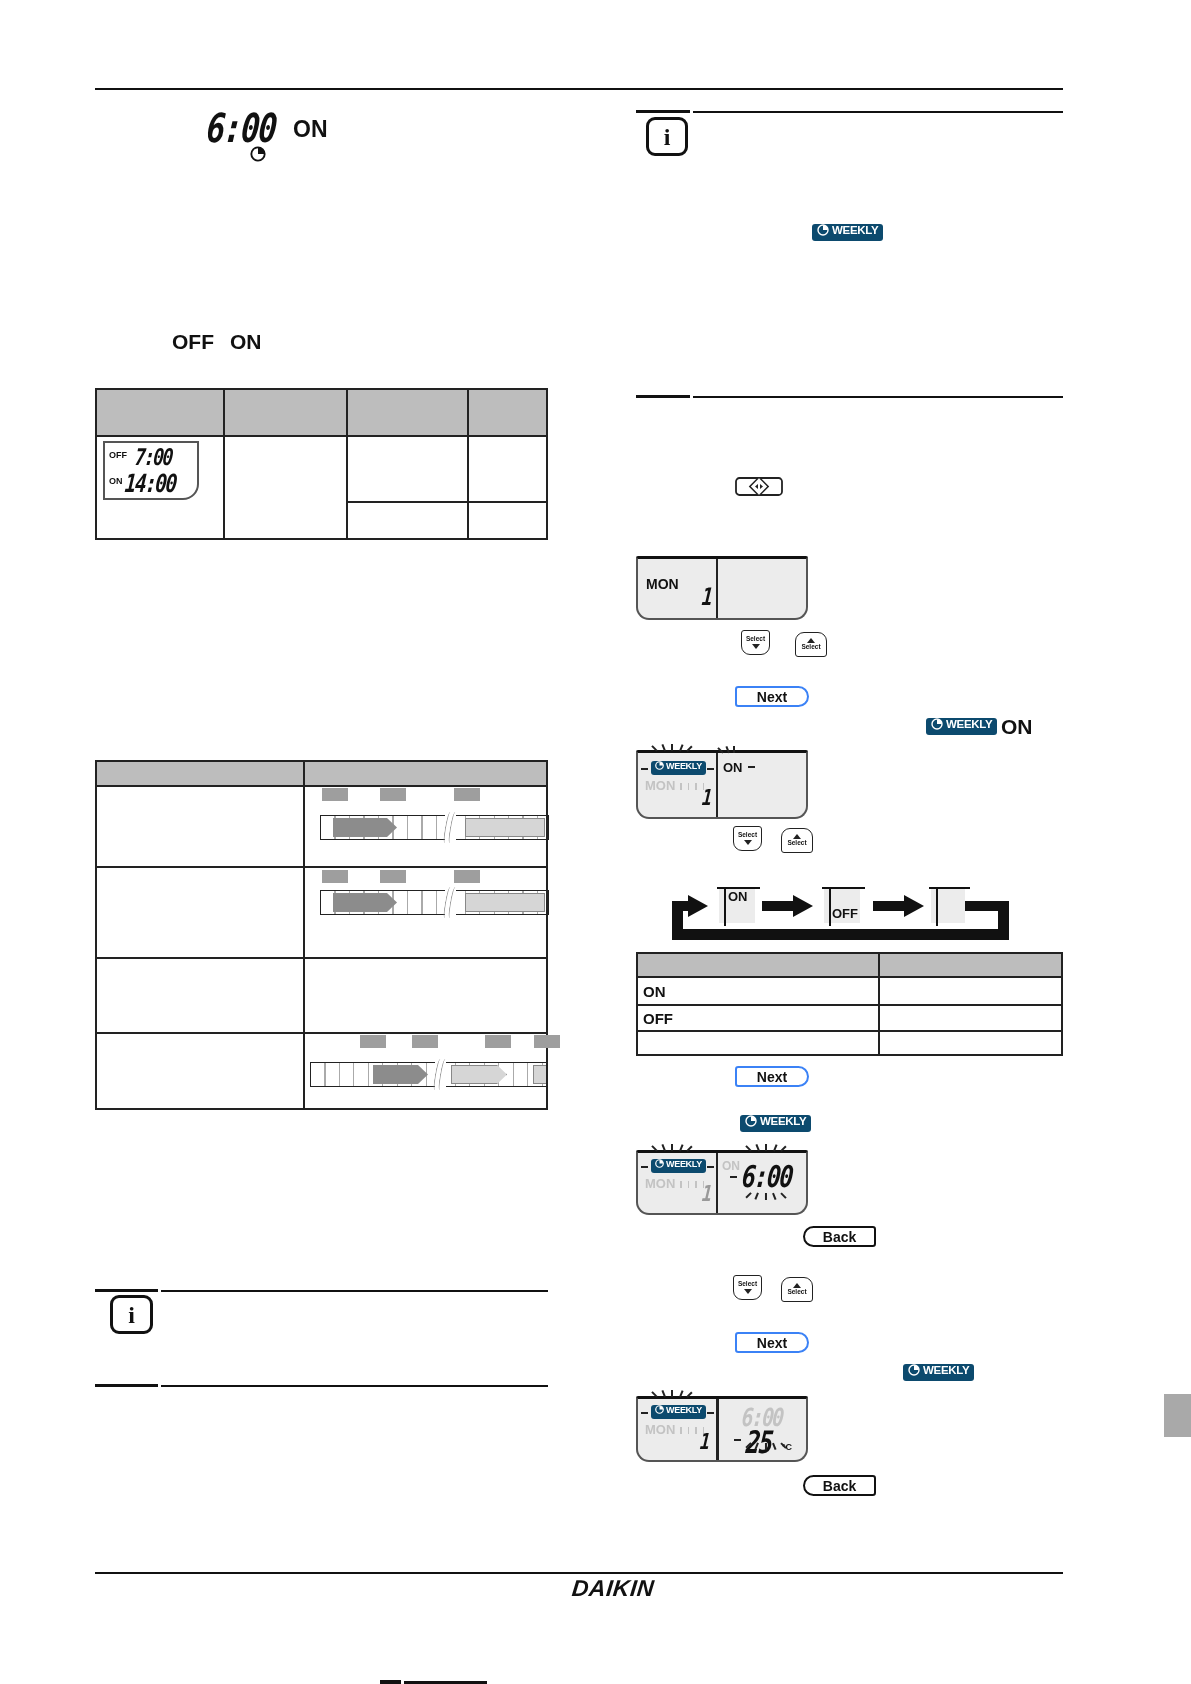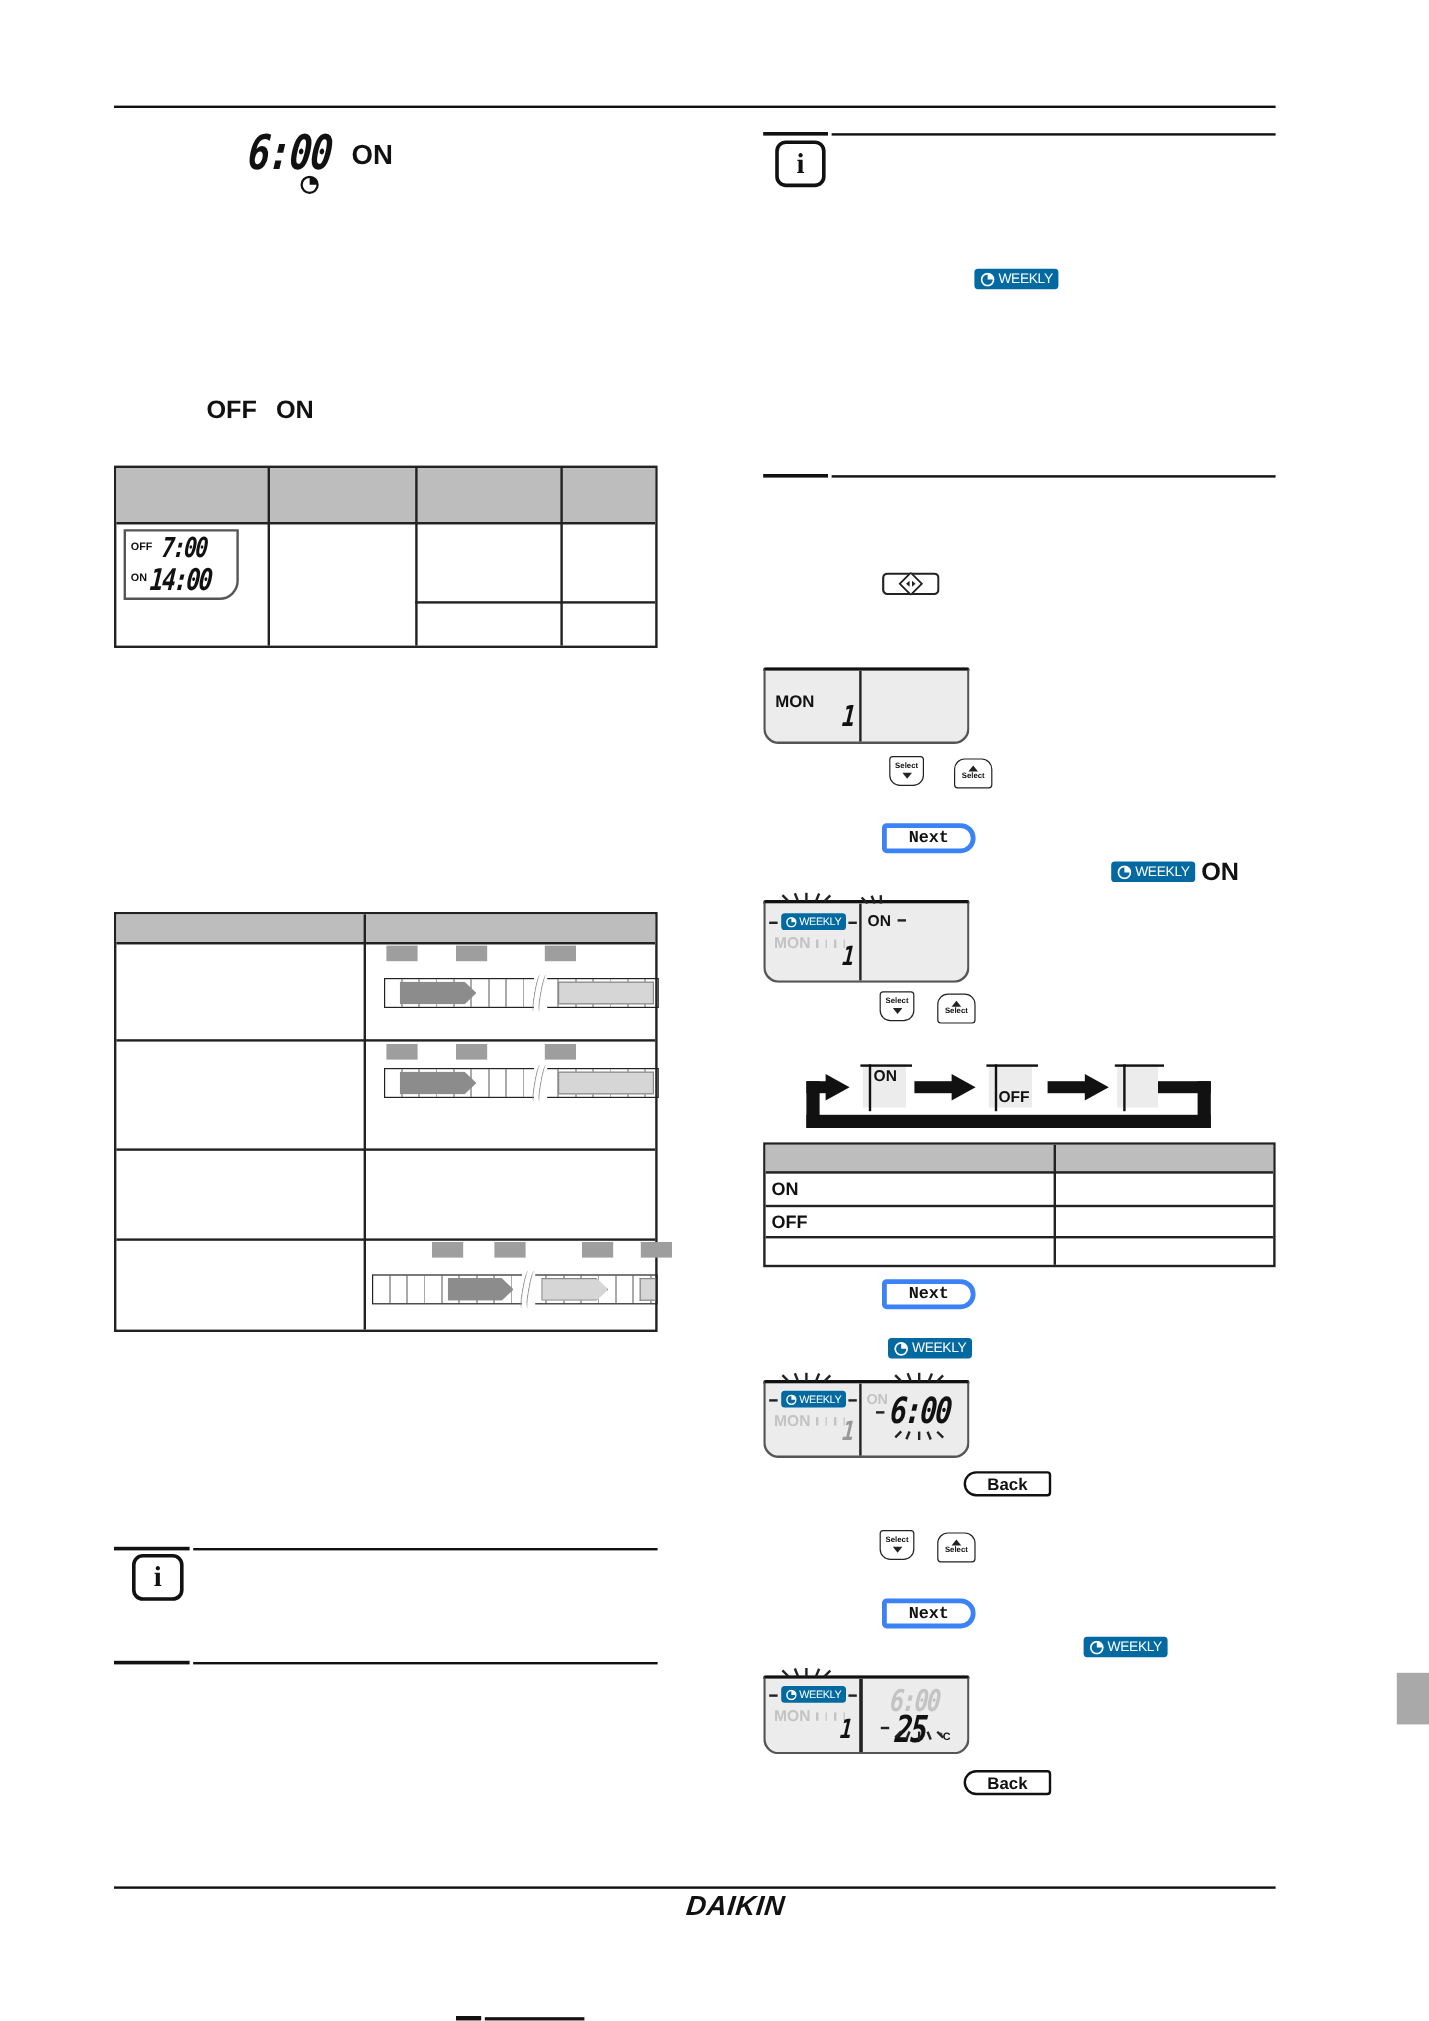--- a/index.html
+++ b/index.html
@@ -12,39 +12,39 @@
        transform:scaleX(.78) skewX(-6deg);transform-origin:left center;display:inline-block;
        letter-spacing:-2px;line-height:1;}
   .segplain{font-family:"Liberation Sans",sans-serif;font-weight:bold;line-height:1;}
   
   .lcd{position:absolute;background:#ececec;border:2px solid #555;border-top:3px solid #111;
        border-radius:2px 2px 13px 13px;}
   .lcd-div{position:absolute;width:2px;background:#222;}
   .dim{color:#c3c3c3;}
   .mid{color:#999;}
   
-  .wk{position:absolute;background:#0369a1;color:#fff;border-radius:3px;display:flex;
-      align-items:center;gap:3px;padding:0 5px;font-weight:normal;height:17px;font-size:11.5px;
+  .wk{position:absolute;background:#0c4a6e;color:#fff;border-radius:3px;display:flex;
+      gap:3px;padding:0 5px;font-weight:bold;height:17px;font-size:11.5px;
       letter-spacing:-.3px;}
   .wk.smallwk{height:14px;font-size:9px;padding:0 4px;gap:2px;}
   
   .rays{position:absolute;display:flex;gap:6px;}
   .rays i{display:block;width:1.6px;height:7px;background:#222;transform-origin:50% 100%;}
   .rays i:nth-child(1){transform:rotate(-45deg);}
   .rays i:nth-child(2){transform:rotate(-22deg);}
   .rays i:nth-child(3){transform:rotate(0);}
   .rays i:nth-child(4){transform:rotate(22deg);}
   .rays i:nth-child(5){transform:rotate(45deg);}
   .rays.down{transform:rotate(180deg);}
   .dash{position:absolute;width:7px;height:2px;background:#222;}
   .tick-row{position:absolute;display:flex;gap:6px;}
   .tick-row i{display:block;width:1.6px;height:7px;background:#c3c3c3;}
   
-  .btn-next{position:absolute;width:70px;height:17px;border:4px solid #3b82f6;border-radius:4px 13px 13px 4px;
-      background:#fff;display:flex;align-items:center;justify-content:center;font-weight:bold;font-size:14px;font-family:Liberation Mono, monospace;}
+  .btn-next{position:absolute;width:70px;height:17px;border:2px solid #3b82f6;border-radius:4px 13px 13px 4px;
+      background:#fff;display:flex;align-items:center;justify-content:center;font-weight:bold;font-size:14px;}
   .btn-back{position:absolute;width:69px;height:17px;border:2px solid #111;border-radius:13px 4px 4px 13px;
       background:#fff;display:flex;align-items:center;justify-content:center;font-weight:bold;font-size:14px;}
   .btn-sel{position:absolute;width:27px;height:23px;border:1.6px solid #222;background:#fff;
       display:flex;flex-direction:column;align-items:center;justify-content:center;gap:1px;}
   .btn-sel .lbl{font-size:6.5px;font-weight:bold;line-height:1;}
   .tri-dn{width:0;height:0;border-left:4px solid transparent;border-right:4px solid transparent;border-top:5px solid #222;}
   .tri-up{width:0;height:0;border-left:4px solid transparent;border-right:4px solid transparent;border-bottom:5px solid #222;}
   .sel-down{border-radius:3px 3px 9px 9px;}
   .sel-up{border-radius:9px 9px 3px 3px;}
   

